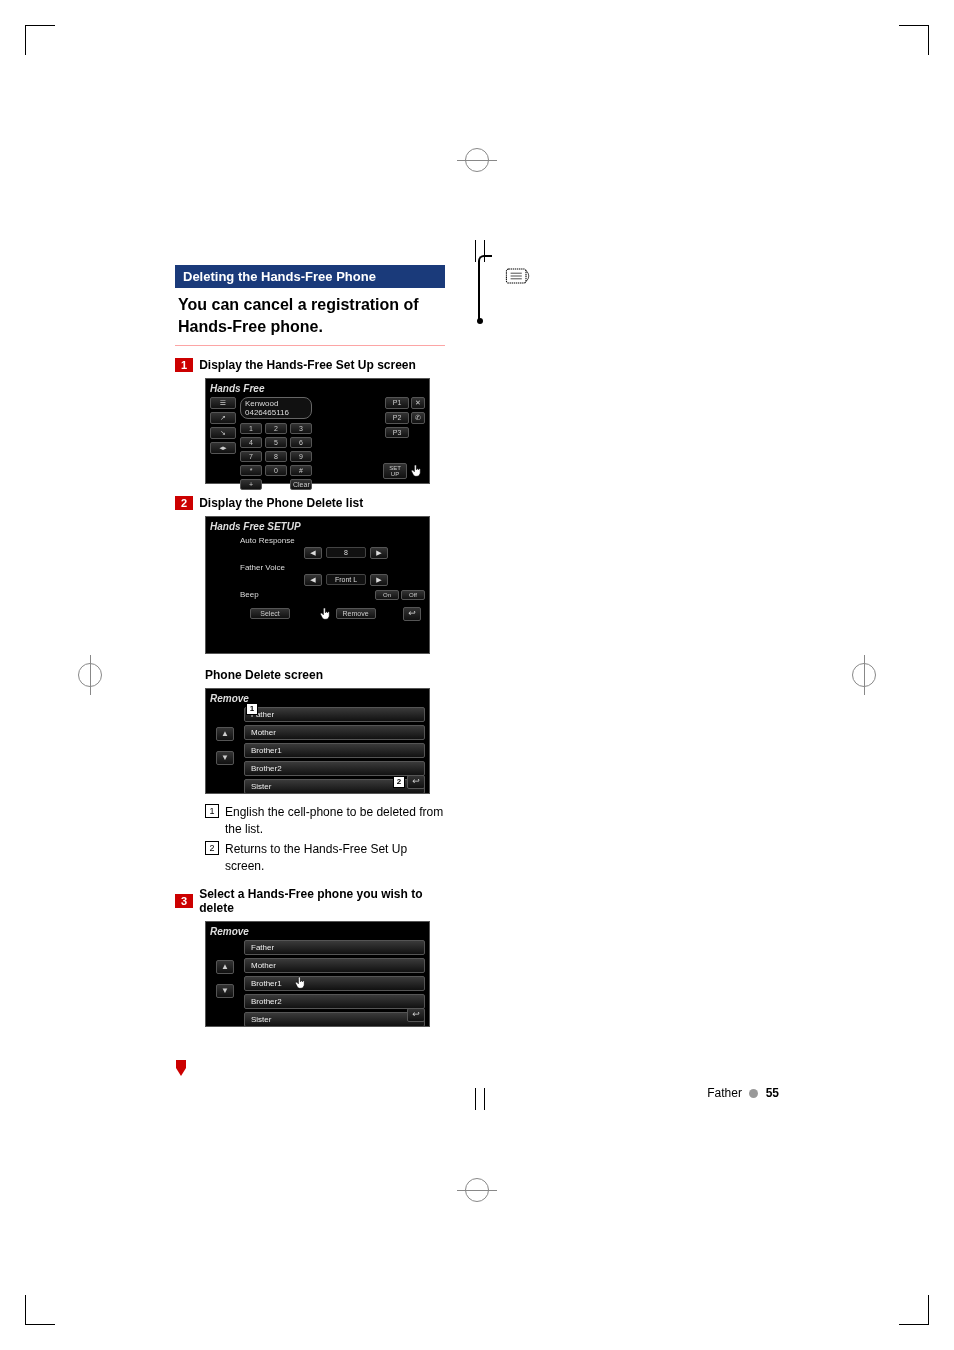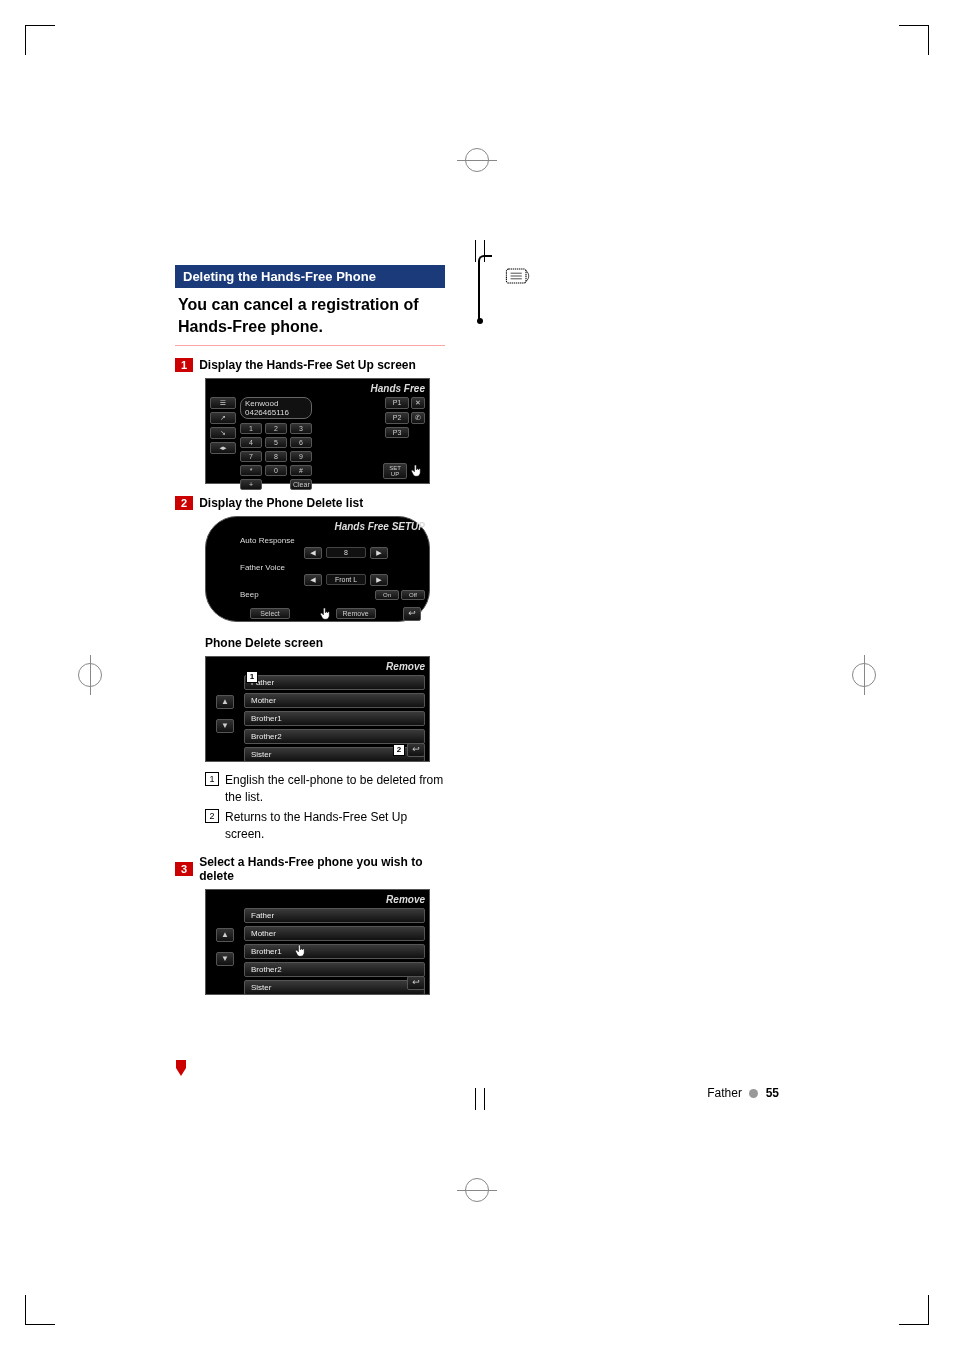--- a/index.html
+++ b/index.html
@@ -136,21 +136,21 @@
     background: #000;
     width: 225px;
     margin-left: 30px;
     color: #ddd;
     font-size: 8px;
     padding: 4px;
     border: 1px solid #555;
   }
   .ss-title-bar {
     display: flex;
-    justify-content: flex-end;
+    justify-content: flex-start;
     font-weight: bold;
     font-style: italic;
     font-size: 10px;
     margin-bottom: 3px;
   }
   .keypad {
     display: flex;
     gap: 4px;
   }
   .kp-left {
@@ -459,21 +459,21 @@
               </svg>
           </div>
         </div>
       </div>
 
       <div class="step">
         <div class="step-label">
           <span class="step-num">2</span>
           <span class="step-title">Display the Phone Delete list</span>
         </div>
-        <div class="screenshot" style="position:relative;height:106px;border-radius:32px;">
+        <div class="screenshot" style="position:relative;height:138px;">
           <div class="ss-title-bar">
             <span>Hands Free SETUP</span>
           </div>
           <div class="setup-row">
             <span class="setup-label">Auto Response</span>
           </div>
           <div class="setup-row" style="margin-top:-2px">
             <span class="setup-label"></span>
             <div class="arrow-btn">◀</div>
             <div class="setup-val">8</div>

